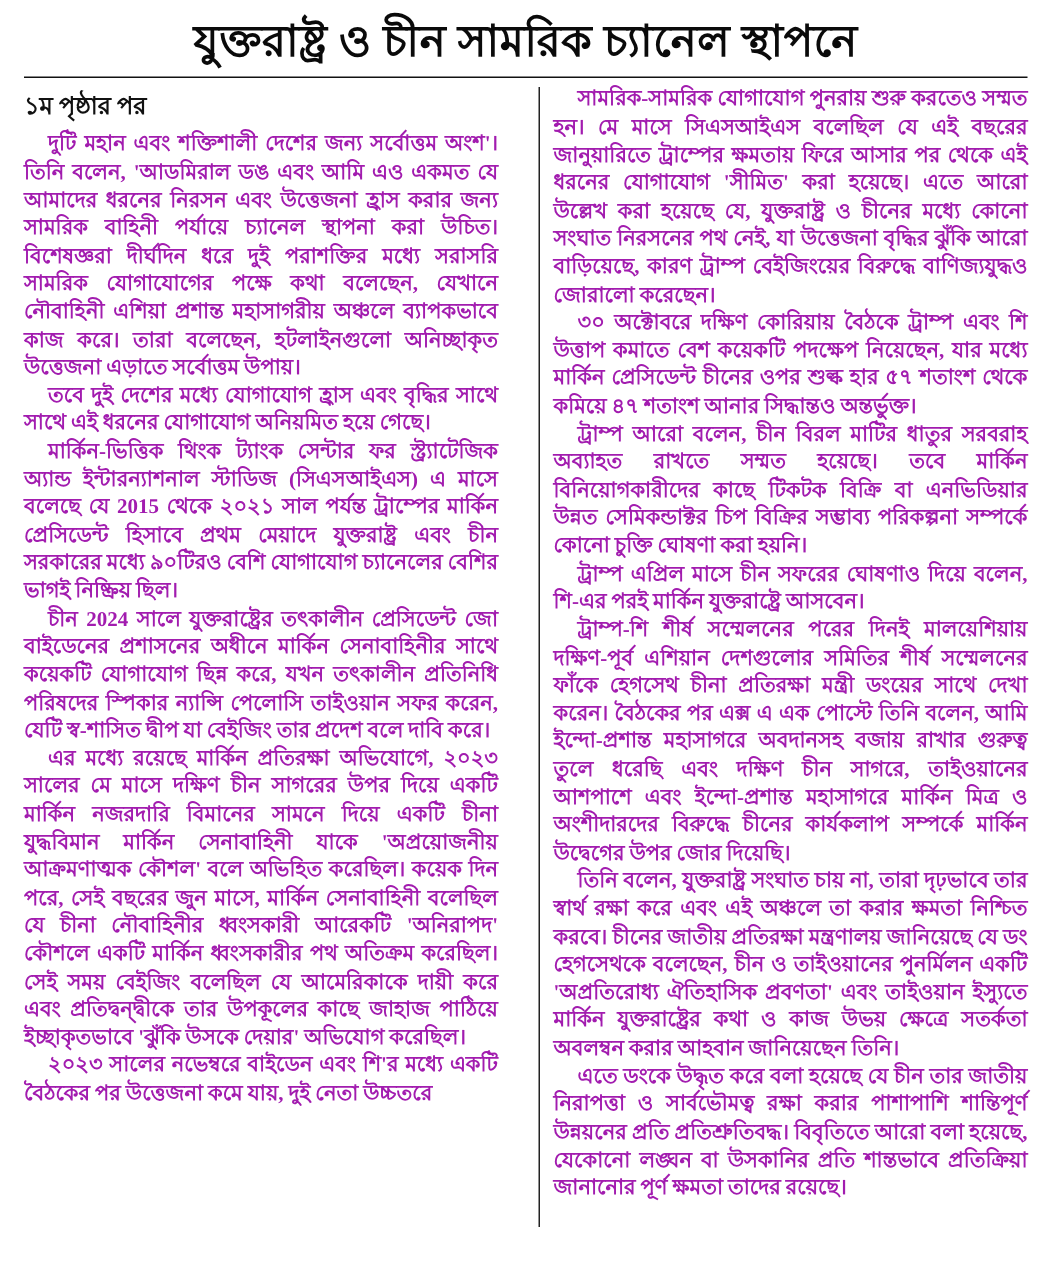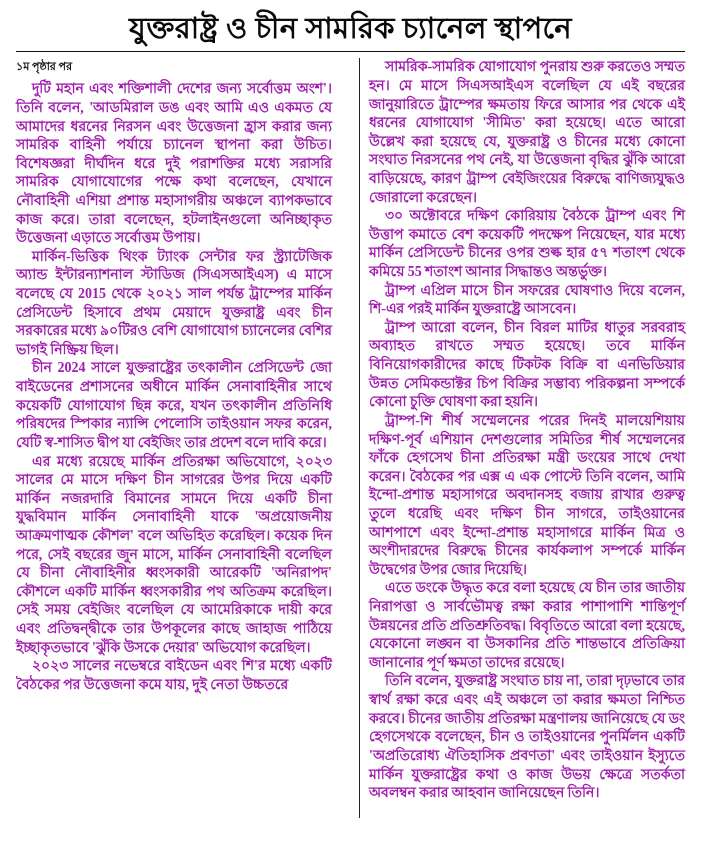--- a/index.html
+++ b/index.html
@@ -47,21 +47,21 @@
   }
   .col-left {
     padding-right: 9px;
   }
   .col-right {
     padding-left: 9px;
     border-left: 1px solid #222;
   }
   .kicker {
     font-weight: bold;
-    font-size: 11px;
+    font-size: 16px;
     margin: 0 0 3px 0;
     color: #111;
   }
   p.body {
     margin: 0 0 0 0;
     font-size: 14px;
     line-height: 1.33;
     text-align: justify;
     text-justify: inter-word;
     text-indent: 16px;
@@ -79,30 +79,31 @@
 <div class="page">
 
   <h1 class="headline">যুক্তরাষ্ট্র ও চীন সামরিক চ্যানেল স্থাপনে</h1>
   <hr class="rule">
 
   <div class="columns">
 
     <div class="col col-left">
       <div class="kicker">১ম পৃষ্ঠার পর</div>
       <p class="body first">দুটি মহান এবং শক্তিশালী দেশের জন্য সর্বোত্তম অংশ'। তিনি বলেন, 'আডমিরাল ডঙ এবং আমি এও একমত যে আমাদের ধরনের নিরসন এবং উত্তেজনা হ্রাস করার জন্য সামরিক বাহিনী পর্যায়ে চ্যানেল স্থাপনা করা উচিত। বিশেষজ্ঞরা দীর্ঘদিন ধরে দুই পরাশক্তির মধ্যে সরাসরি সামরিক যোগাযোগের পক্ষে কথা বলেছেন, যেখানে নৌবাহিনী এশিয়া প্রশান্ত মহাসাগরীয় অঞ্চলে ব্যাপকভাবে কাজ করে। তারা বলেছেন, হটলাইনগুলো অনিচ্ছাকৃত উত্তেজনা এড়াতে সর্বোত্তম উপায়।</p>
+      <p class="body">তবে দুই দেশের মধ্যে যোগাযোগ হ্রাস এবং বৃদ্ধির সাথে সাথে এই ধরনের যোগাযোগ অনিয়মিত হয়ে গেছে।</p>
       <p class="body">মার্কিন-ভিত্তিক থিংক ট্যাংক সেন্টার ফর স্ট্র্যাটেজিক অ্যান্ড ইন্টারন্যাশনাল স্টাডিজ (সিএসআইএস) এ মাসে বলেছে যে 2015 থেকে ২০২১ সাল পর্যন্ত ট্রাম্পের মার্কিন প্রেসিডেন্ট হিসাবে প্রথম মেয়াদে যুক্তরাষ্ট্র এবং চীন সরকারের মধ্যে ৯০টিরও বেশি যোগাযোগ চ্যানেলের বেশির ভাগই নিষ্ক্রিয় ছিল।</p>
       <p class="body">চীন 2024 সালে যুক্তরাষ্ট্রের তৎকালীন প্রেসিডেন্ট জো বাইডেনের প্রশাসনের অধীনে মার্কিন সেনাবাহিনীর সাথে কয়েকটি যোগাযোগ ছিন্ন করে, যখন তৎকালীন প্রতিনিধি পরিষদের স্পিকার ন্যান্সি পেলোসি তাইওয়ান সফর করেন, যেটি স্ব-শাসিত দ্বীপ যা বেইজিং তার প্রদেশ বলে দাবি করে।</p>
       <p class="body">এর মধ্যে রয়েছে মার্কিন প্রতিরক্ষা অভিযোগে, ২০২৩ সালের মে মাসে দক্ষিণ চীন সাগরের উপর দিয়ে একটি মার্কিন নজরদারি বিমানের সামনে দিয়ে একটি চীনা যুদ্ধবিমান মার্কিন সেনাবাহিনী যাকে 'অপ্রয়োজনীয় আক্রমণাত্মক কৌশল' বলে অভিহিত করেছিল। কয়েক দিন পরে, সেই বছরের জুন মাসে, মার্কিন সেনাবাহিনী বলেছিল যে চীনা নৌবাহিনীর ধ্বংসকারী আরেকটি 'অনিরাপদ' কৌশলে একটি মার্কিন ধ্বংসকারীর পথ অতিক্রম করেছিল। সেই সময় বেইজিং বলেছিল যে আমেরিকাকে দায়ী করে এবং প্রতিদ্বন্দ্বীকে তার উপকূলের কাছে জাহাজ পাঠিয়ে ইচ্ছাকৃতভাবে 'ঝুঁকি উসকে দেয়ার' অভিযোগ করেছিল।</p>
       <p class="body">২০২৩ সালের নভেম্বরে বাইডেন এবং শি'র মধ্যে একটি বৈঠকের পর উত্তেজনা কমে যায়, দুই নেতা উচ্চতরে</p>
     </div>
 
     <div class="col col-right">
       <p class="body">সামরিক-সামরিক যোগাযোগ পুনরায় শুরু করতেও সম্মত হন। মে মাসে সিএসআইএস বলেছিল যে এই বছরের জানুয়ারিতে ট্রাম্পের ক্ষমতায় ফিরে আসার পর থেকে এই ধরনের যোগাযোগ 'সীমিত' করা হয়েছে। এতে আরো উল্লেখ করা হয়েছে যে, যুক্তরাষ্ট্র ও চীনের মধ্যে কোনো সংঘাত নিরসনের পথ নেই, যা উত্তেজনা বৃদ্ধির ঝুঁকি আরো বাড়িয়েছে, কারণ ট্রাম্প বেইজিংয়ের বিরুদ্ধে বাণিজ্যযুদ্ধও জোরালো করেছেন।</p>
-      <p class="body">৩০ অক্টোবরে দক্ষিণ কোরিয়ায় বৈঠকে ট্রাম্প এবং শি উত্তাপ কমাতে বেশ কয়েকটি পদক্ষেপ নিয়েছেন, যার মধ্যে মার্কিন প্রেসিডেন্ট চীনের ওপর শুল্ক হার ৫৭ শতাংশ থেকে কমিয়ে 55 শতাংশ আনার সিদ্ধান্তও অন্তর্ভুক্ত।</p>
+      <p class="body">৩০ অক্টোবরে দক্ষিণ কোরিয়ায় বৈঠকে ট্রাম্প এবং শি উত্তাপ কমাতে বেশ কয়েকটি পদক্ষেপ নিয়েছেন, যার মধ্যে মার্কিন প্রেসিডেন্ট চীনের ওপর শুল্ক হার ৫৭ শতাংশ থেকে কমিয়ে ৪৭ শতাংশ আনার সিদ্ধান্তও অন্তর্ভুক্ত।</p>
+      <p class="body">ট্রাম্প আরো বলেন, চীন বিরল মাটির ধাতুর সরবরাহ অব্যাহত রাখতে সম্মত হয়েছে। তবে মার্কিন বিনিয়োগকারীদের কাছে টিকটক বিক্রি বা এনভিডিয়ার উন্নত সেমিকন্ডাক্টর চিপ বিক্রির সম্ভাব্য পরিকল্পনা সম্পর্কে কোনো চুক্তি ঘোষণা করা হয়নি।</p>
       <p class="body">ট্রাম্প এপ্রিল মাসে চীন সফরের ঘোষণাও দিয়ে বলেন, শি-এর পরই মার্কিন যুক্তরাষ্ট্রে আসবেন।</p>
-      <p class="body">ট্রাম্প আরো বলেন, চীন বিরল মাটির ধাতুর সরবরাহ অব্যাহত রাখতে সম্মত হয়েছে। তবে মার্কিন বিনিয়োগকারীদের কাছে টিকটক বিক্রি বা এনভিডিয়ার উন্নত সেমিকন্ডাক্টর চিপ বিক্রির সম্ভাব্য পরিকল্পনা সম্পর্কে কোনো চুক্তি ঘোষণা করা হয়নি।</p>
       <p class="body">ট্রাম্প-শি শীর্ষ সম্মেলনের পরের দিনই মালয়েশিয়ায় দক্ষিণ-পূর্ব এশিয়ান দেশগুলোর সমিতির শীর্ষ সম্মেলনের ফাঁকে হেগসেথ চীনা প্রতিরক্ষা মন্ত্রী ডংয়ের সাথে দেখা করেন। বৈঠকের পর এক্স এ এক পোস্টে তিনি বলেন, আমি ইন্দো-প্রশান্ত মহাসাগরে অবদানসহ বজায় রাখার গুরুত্ব তুলে ধরেছি এবং দক্ষিণ চীন সাগরে, তাইওয়ানের আশপাশে এবং ইন্দো-প্রশান্ত মহাসাগরে মার্কিন মিত্র ও অংশীদারদের বিরুদ্ধে চীনের কার্যকলাপ সম্পর্কে মার্কিন উদ্বেগের উপর জোর দিয়েছি।</p>
+      <p class="body">তিনি বলেন, যুক্তরাষ্ট্র সংঘাত চায় না, তারা দৃঢ়ভাবে তার স্বার্থ রক্ষা করে এবং এই অঞ্চলে তা করার ক্ষমতা নিশ্চিত করবে। চীনের জাতীয় প্রতিরক্ষা মন্ত্রণালয় জানিয়েছে যে ডং হেগসেথকে বলেছেন, চীন ও তাইওয়ানের পুনর্মিলন একটি 'অপ্রতিরোধ্য ঐতিহাসিক প্রবণতা' এবং তাইওয়ান ইস্যুতে মার্কিন যুক্তরাষ্ট্রের কথা ও কাজ উভয় ক্ষেত্রে সতর্কতা অবলম্বন করার আহবান জানিয়েছেন তিনি।</p>
       <p class="body">এতে ডংকে উদ্ধৃত করে বলা হয়েছে যে চীন তার জাতীয় নিরাপত্তা ও সার্বভৌমত্ব রক্ষা করার পাশাপাশি শান্তিপূর্ণ উন্নয়নের প্রতি প্রতিশ্রুতিবদ্ধ। বিবৃতিতে আরো বলা হয়েছে, যেকোনো লঙ্ঘন বা উসকানির প্রতি শান্তভাবে প্রতিক্রিয়া জানানোর পূর্ণ ক্ষমতা তাদের রয়েছে।</p>
-      <p class="body">তিনি বলেন, যুক্তরাষ্ট্র সংঘাত চায় না, তারা দৃঢ়ভাবে তার স্বার্থ রক্ষা করে এবং এই অঞ্চলে তা করার ক্ষমতা নিশ্চিত করবে। চীনের জাতীয় প্রতিরক্ষা মন্ত্রণালয় জানিয়েছে যে ডং হেগসেথকে বলেছেন, চীন ও তাইওয়ানের পুনর্মিলন একটি 'অপ্রতিরোধ্য ঐতিহাসিক প্রবণতা' এবং তাইওয়ান ইস্যুতে মার্কিন যুক্তরাষ্ট্রের কথা ও কাজ উভয় ক্ষেত্রে সতর্কতা অবলম্বন করার আহবান জানিয়েছেন তিনি।</p>
     </div>
 
   </div>
 </div>
 
 </body></html>

